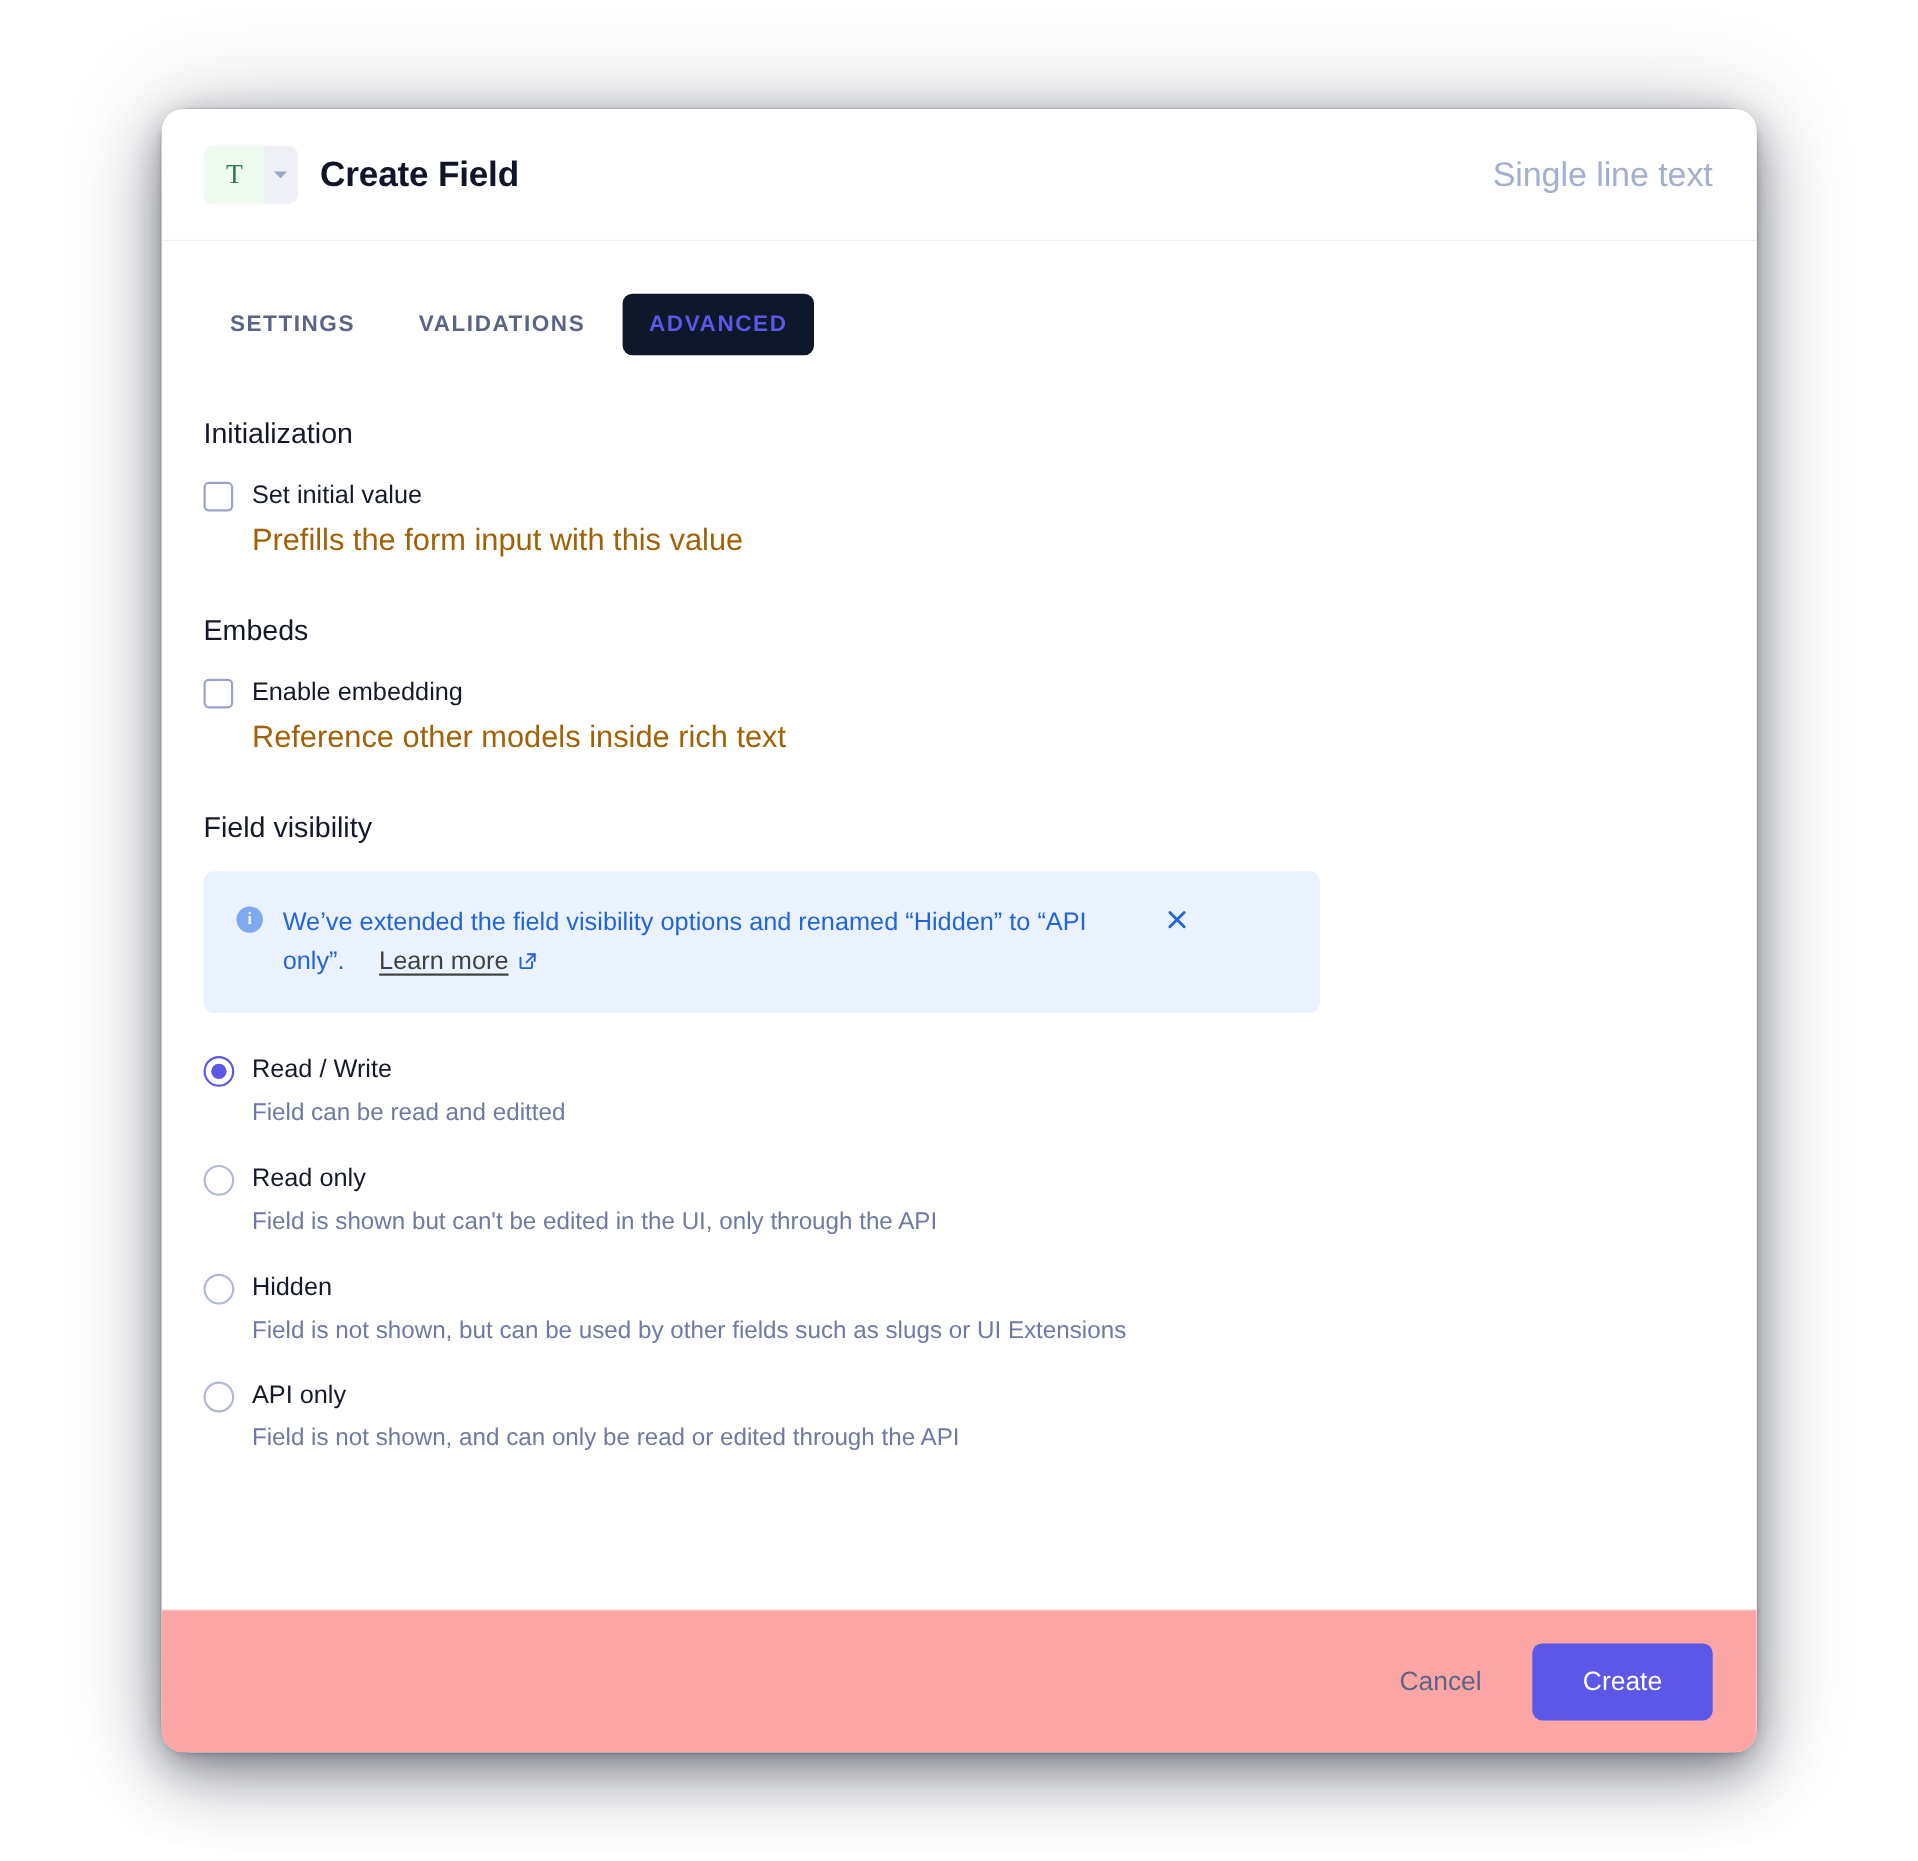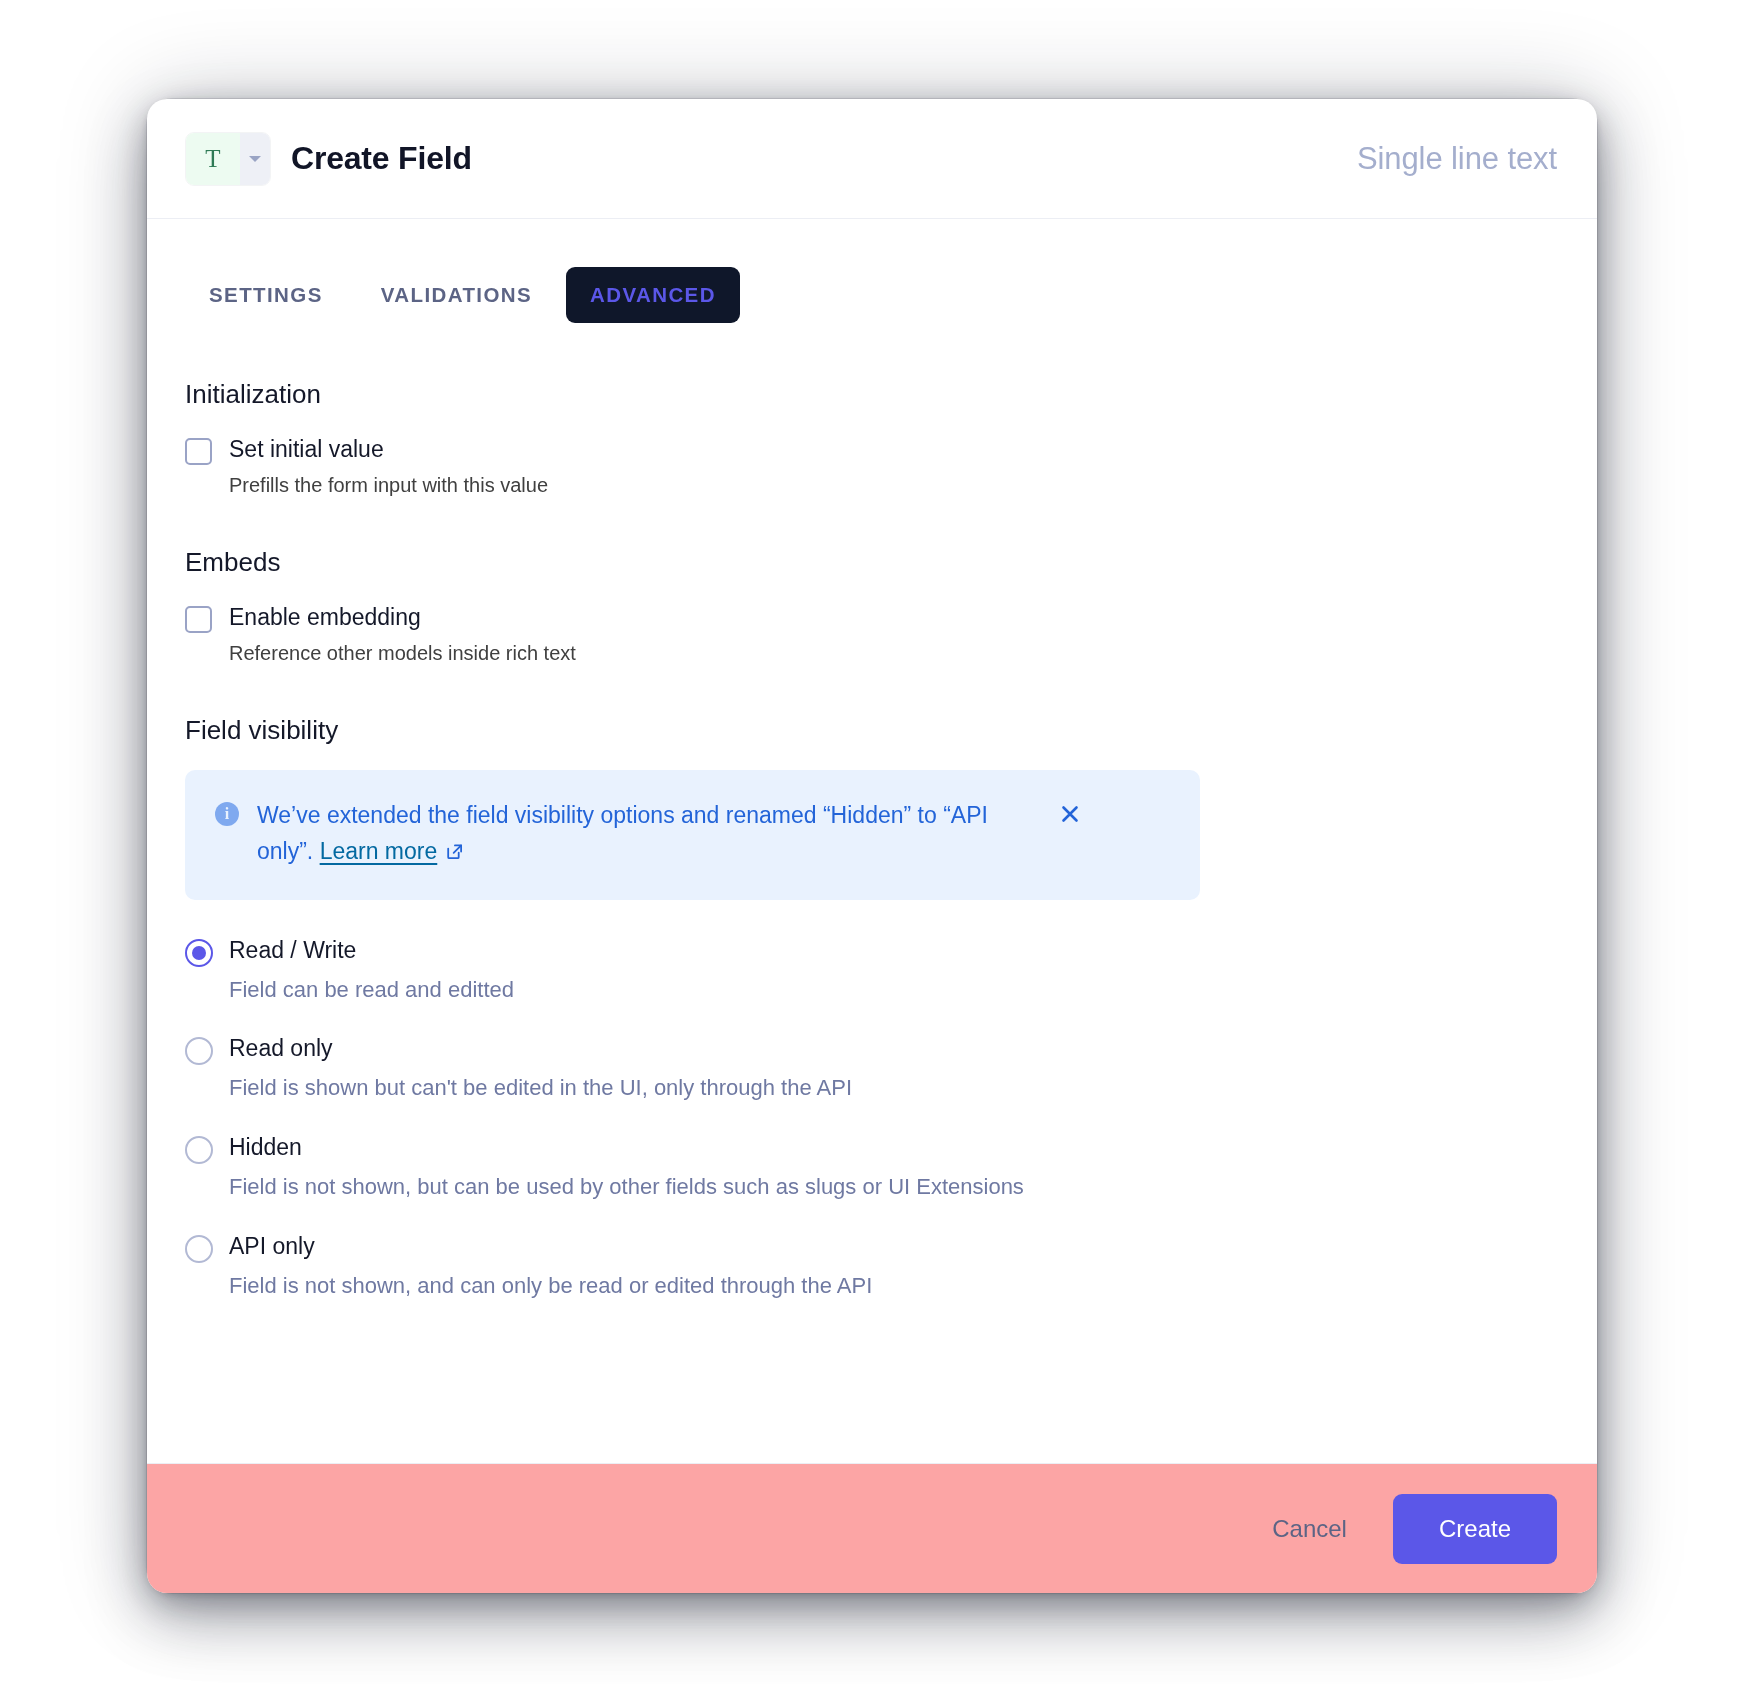--- a/index.html
+++ b/index.html
@@ -173,22 +173,22 @@
     margin-top: 4px;
     flex: 0 0 auto;
   }
   .opt-label {
     font-size: 23px;
     color: #141829;
     font-weight: 400;
     line-height: 1.35;
   }
   .opt-desc {
-    font-size: 20px;
-    color: #404040;
+    font-size: 28px;
+    color: #a16207;
     margin: 7px 0 0 44px;
     line-height: 1.35;
   }
 
   
   .banner {
     margin: 24px 0 36px 0;
     background: #e9f2fe;
     border-radius: 10px;
     padding: 27px 28px 27px 30px;
@@ -212,23 +212,24 @@
     font-family: "Liberation Serif", serif;
   }
   .banner-text {
     flex: 1 1 auto;
     font-size: 23px;
     line-height: 1.58;
     color: #2364d8;
     max-width: 780px;
   }
   .banner-text a {
-    color: #0369a1;
+    color: #404040;
     text-decoration: underline;
     text-underline-offset: 4px;
+    margin-left: 25px;
   }
   .ext-link {
     display: inline-block;
     vertical-align: -3px;
     margin-left: 7px;
   }
   .banner-close {
     flex: 0 0 auto;
     width: 30px; height: 30px;
     display: flex;

